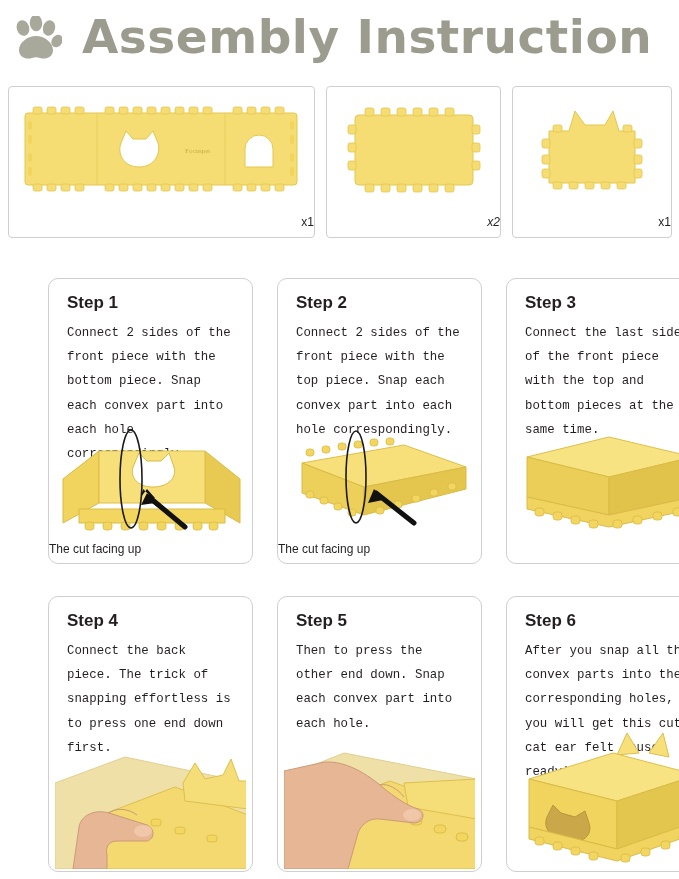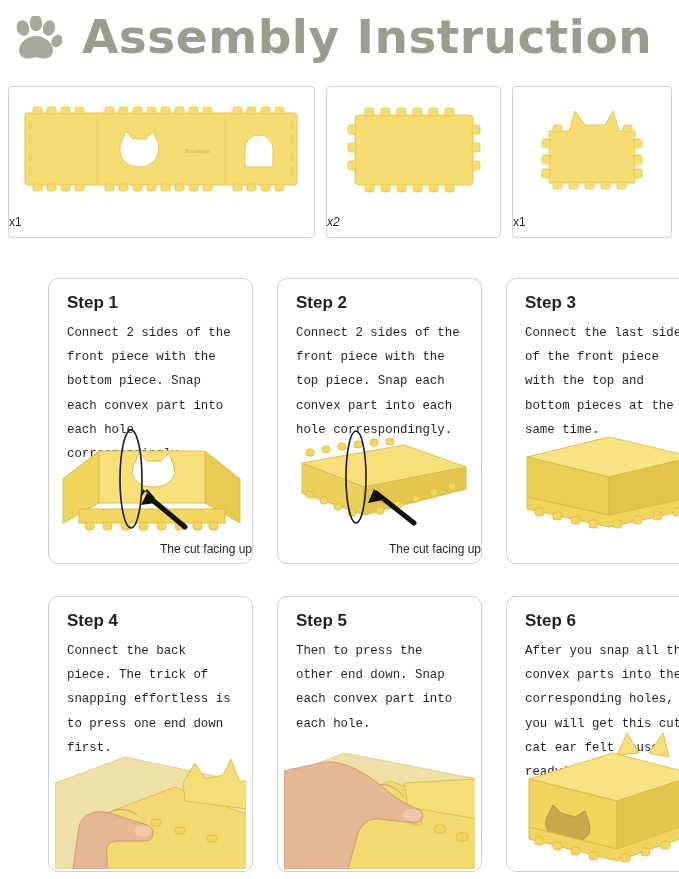--- a/index.html
+++ b/index.html
@@ -56,21 +56,21 @@
     border-radius: 4px;
     background: #ffffff;
     height: 152px;
   }
   #part-box-1 { left: 0px;   width: 307px; }
   #part-box-2 { left: 318px; width: 175px; font-style: italic; }
   #part-box-3 { left: 504px; width: 160px; }
   .part-qty {
     position: absolute;
     bottom: 8px; left: 0; right: 0;
-    text-align: left;
+    text-align: right;
     font-size: 12px;
     color: #231f20;
   }
   .part-art {
     position: absolute;
     left: 0; right: 0; top: 8px;
     height: 110px;
   }
 
   
@@ -98,21 +98,21 @@
   }
   .step-art {
     position: absolute;
     left: 6px; right: 6px;
     overflow: hidden;
   }
   .step-caption {
     position: absolute;
     left: 0; right: 0;
     bottom: 7px;
-    text-align: right;
+    text-align: left;
     font-size: 12px;
     color: #231f20;
   }
 
   
   #step-card-1 { left: 8px;   top: 278px; width: 205px; height: 286px; }
   #step-card-2 { left: 237px; top: 278px; width: 205px; height: 286px; }
   #step-card-3 { left: 466px; top: 278px; width: 205px; height: 286px; }
   
   #step-card-4 { left: 8px;   top: 596px; width: 205px; height: 276px; }

